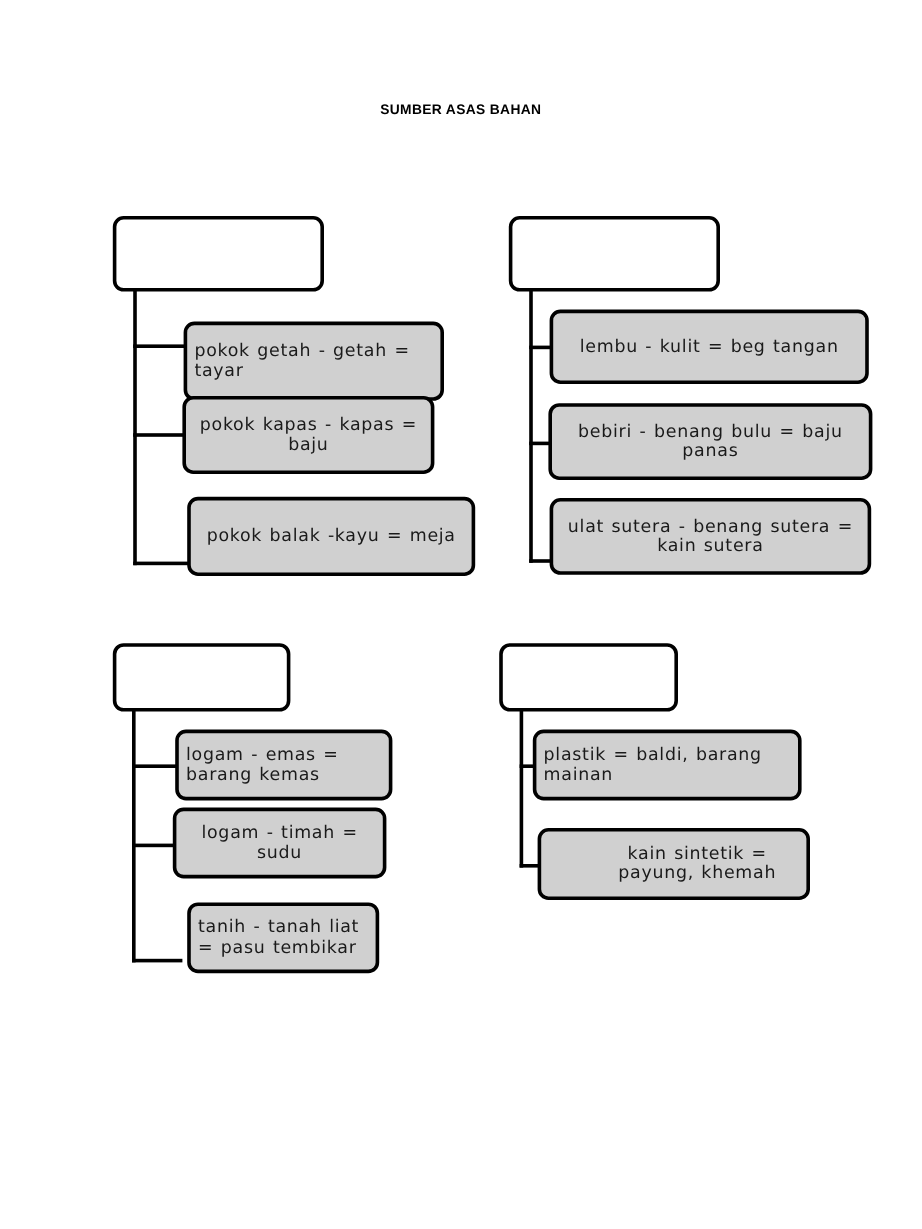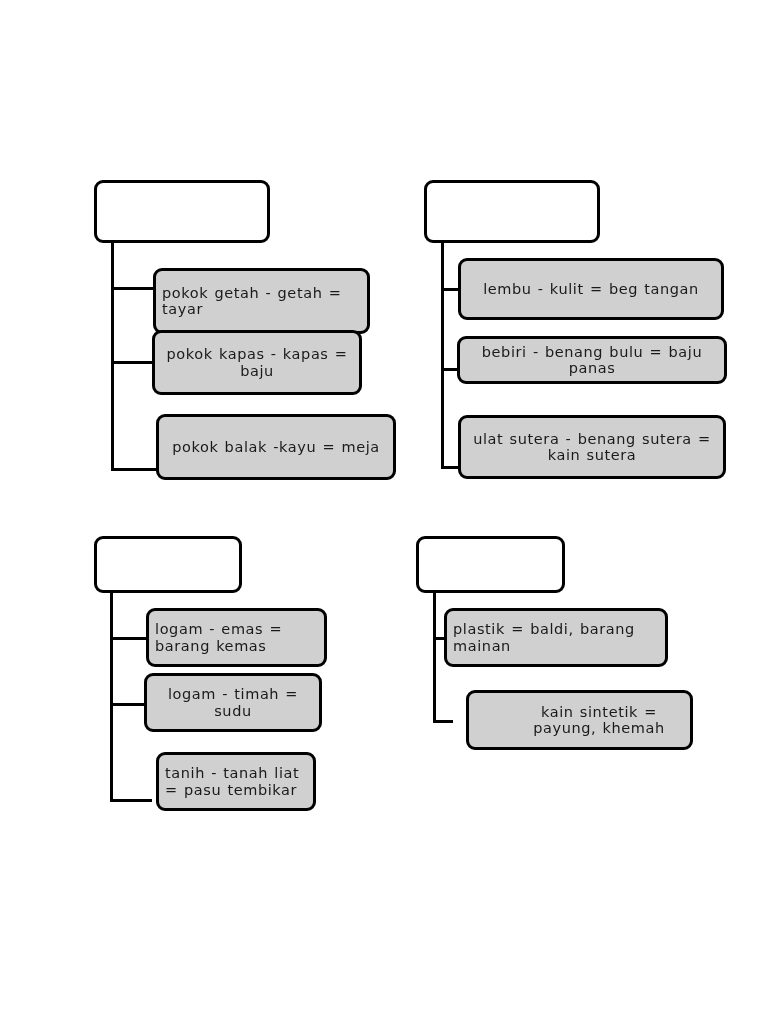--- a/index.html
+++ b/index.html
@@ -88,20 +88,21 @@
     position: absolute;
     background: #000000;
     height: 3px;
   }
 </style>
 </head>
 <body>
 
 <div id="page">
 
+  <div class="page-title">SUMBER ASAS BAHAN</div>
 
   <div class="group" style="left:0; top:0; width:768px; height:1024px;">
 
     <div class="node-parent" style="left:94px; top:180px; width:176px; height:63px;"></div>
 
     <div class="trunk" style="left:111px; top:240px; height:231px;"></div>
 
     <div class="stub" style="left:111px; top:287px; width:45px;"></div>
     <div class="stub" style="left:111px; top:361px; width:45px;"></div>
     <div class="stub" style="left:111px; top:468px; width:48px;"></div>
@@ -126,21 +127,21 @@
     <div class="trunk" style="left:441px; top:240px; height:229px;"></div>
 
     <div class="stub" style="left:441px; top:288px; width:22px;"></div>
     <div class="stub" style="left:441px; top:368px; width:22px;"></div>
     <div class="stub" style="left:441px; top:466px; width:22px;"></div>
 
     <div class="node-child" style="left:458px; top:258px; width:266px; height:62px;">
       <span class="node-text">lembu - kulit = beg tangan</span>
     </div>
 
-    <div class="node-child" style="left:457px; top:336px; width:270px; height:48px;">
+    <div class="node-child" style="left:457px; top:336px; width:270px; height:64px;">
       <span class="node-text">bebiri - benang bulu = baju panas</span>
     </div>
 
     <div class="node-child" style="left:458px; top:415px; width:268px; height:64px;">
       <span class="node-text">ulat sutera - benang sutera = kain sutera</span>
     </div>
   </div>
 
   <div class="group" style="left:0; top:0; width:768px; height:1024px;">
 
@@ -171,18 +172,18 @@
 
     <div class="trunk" style="left:433px; top:590px; height:133px;"></div>
 
     <div class="stub" style="left:433px; top:637px; width:18px;"></div>
     <div class="stub" style="left:433px; top:720px; width:20px;"></div>
 
     <div class="node-child align-left" style="left:444px; top:608px; width:224px; height:59px;">
       <span class="node-text">plastik = baldi, barang mainan</span>
     </div>
 
-    <div class="node-child" style="left:466px; top:690px; width:227px; height:60px;padding-left:45px;">
+    <div class="node-child" style="left:448px; top:690px; width:227px; height:60px;padding-left:45px;">
       <span class="node-text">kain sintetik = payung, khemah</span>
     </div>
   </div>
 
 </div>
 
 </body></html>

